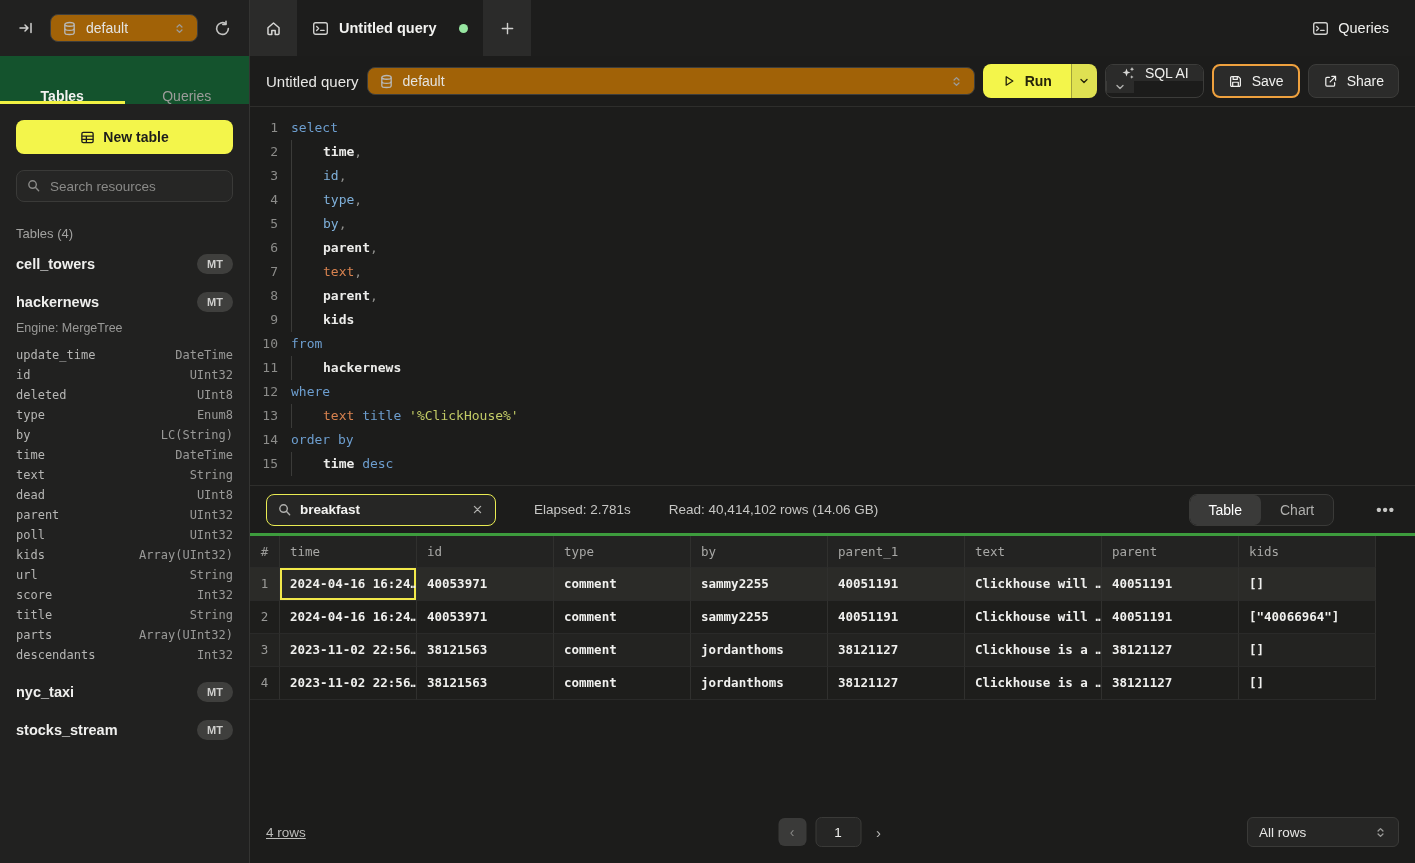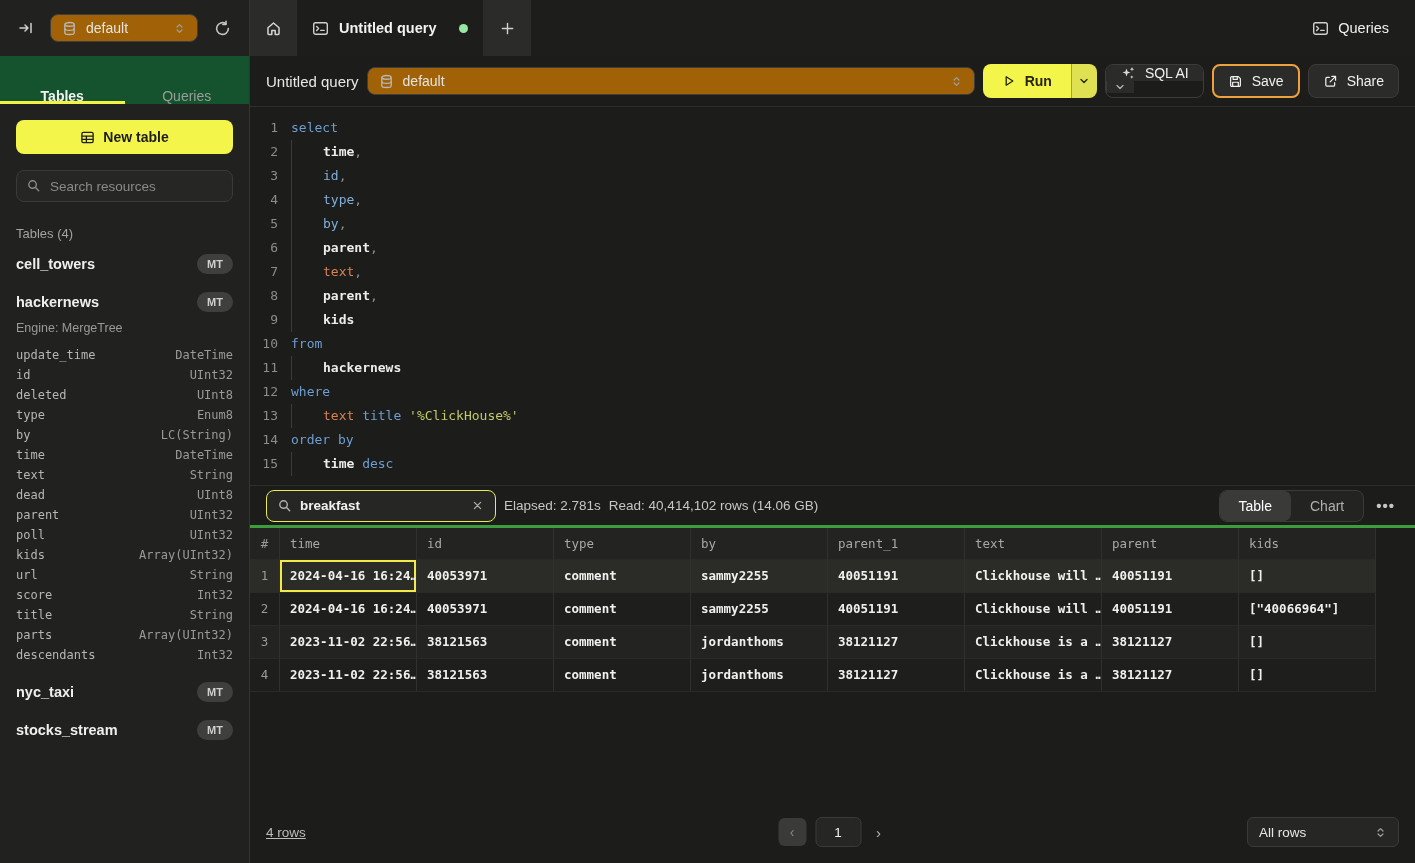--- a/index.html
+++ b/index.html
@@ -69,21 +69,21 @@
   .ed-line.indent .code::before { content:''; position:absolute; left:0; top:0; bottom:0; width:1px; background:#3b3b39; }
   .c-kw  { color:#6d9ecf; }
   .c-kw2 { color:#7fb0da; }
   .c-wht { color:#ececea; font-weight:700; }
   .c-org { color:#d8824f; }
   .c-str { color:#c2cb66; }
   .c-pun { color:#8f8f8d; }
 
   
   .results { flex:1; display:flex; flex-direction:column; min-height:0; }
-  .results-bar { height:40px; flex:none; display:flex; align-items:center; gap:8px; padding:0 16px; border-top:1px solid #2e2e2c; }
+  .results-bar { height:48px; flex:none; display:flex; align-items:center; gap:38px; padding:0 16px; border-top:1px solid #2e2e2c; }
   .res-search { width:230px; height:32px; flex:none; background:#262625; border:1.5px solid #e9eb52; border-radius:8px; display:flex; align-items:center; padding:0 10px; gap:8px; }
   .res-search input { flex:1; min-width:0; background:transparent; border:none; outline:none; color:#f2f2f0; font-size:13.5px; font-weight:700; font-family:"Liberation Sans",sans-serif; }
   .res-search .clear { background:none; border:none; color:#b0b0ae; cursor:pointer; display:flex; padding:2px; }
   .stat { color:#c6c6c4; font-size:13.5px; }
   .seg { margin-left:auto; display:flex; background:#232322; border:1px solid #3a3a38; border-radius:8px; height:32px; overflow:hidden; }
   .seg-item { padding:0 19px; display:flex; align-items:center; font-size:14px; color:#b0b0ae; background:none; border:none; cursor:pointer; font-family:"Liberation Sans",sans-serif; }
   .seg-item.active { background:#3a3a39; color:#ffffff; border-radius:7px; font-weight:400; }
   .more-btn { color:#c6c6c4; background:none; border:none; font-size:15px; font-weight:700; padding:0 4px; cursor:pointer; letter-spacing:1px; }
   .progress { height:3px; background:#3d9c3d; flex:none; }
 

